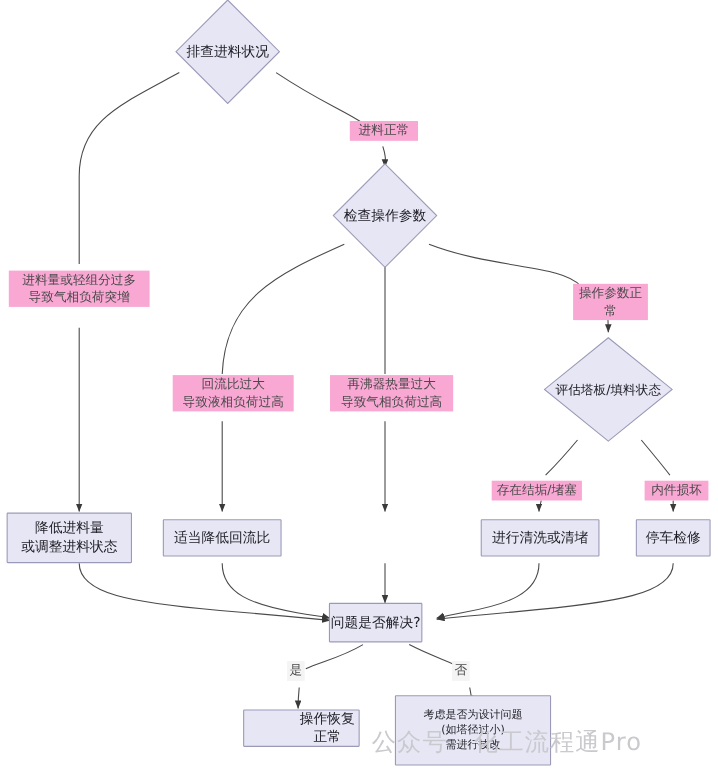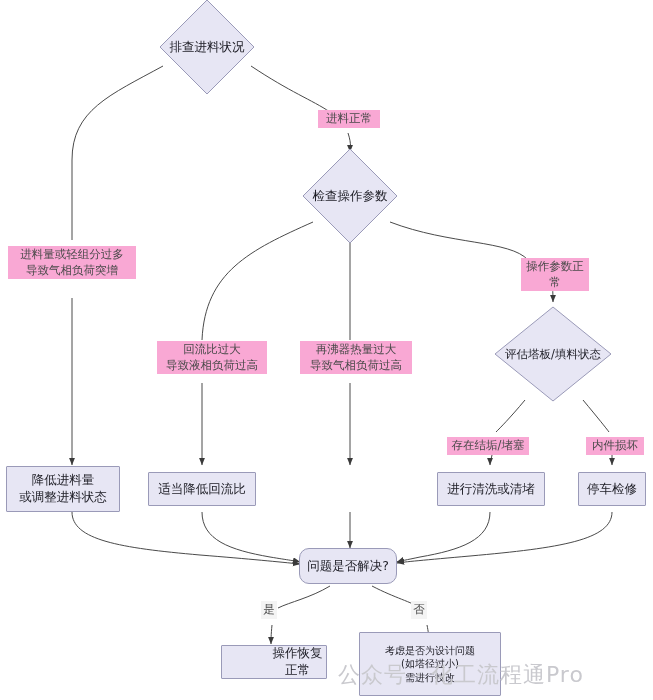--- a/index.html
+++ b/index.html
@@ -167,21 +167,21 @@
   <div class="node rect" style="left:6px; top:466px; width:114px; height:46px;">降低进料量
 或调整进料状态</div>
 
   <div class="node rect" style="left:148px; top:472px; width:108px; height:34px;">适当降低回流比</div>
 
 
   <div class="node rect" style="left:437px; top:472px; width:108px; height:34px;">进行清洗或清堵</div>
 
   <div class="node rect" style="left:578px; top:472px; width:68px; height:34px;">停车检修</div>
 
-  <div class="node rect" style="left:299px; top:548px; width:98px; height:36px;border-radius:10px;">问题是否解决?</div>
+  <div class="node rect" style="left:299px; top:548px; width:85px; height:36px;">问题是否解决?</div>
 
   <div class="node rect" style="left:221px; top:645px; width:106px; height:34px;padding-left:47px;">操作恢复正常</div>
 
   <div class="node rect" style="left:359px; top:632px; width:142px; height:64px; font-size:10px;">考虑是否为设计问题
 (如塔径过小)
 需进行技改</div>
 
   <div class="edge-label" style="left:318px; top:110px; width:62px;">进料正常</div>
 
   <div class="edge-label" style="left:8px; top:246px; width:128px;">进料量或轻组分过多

